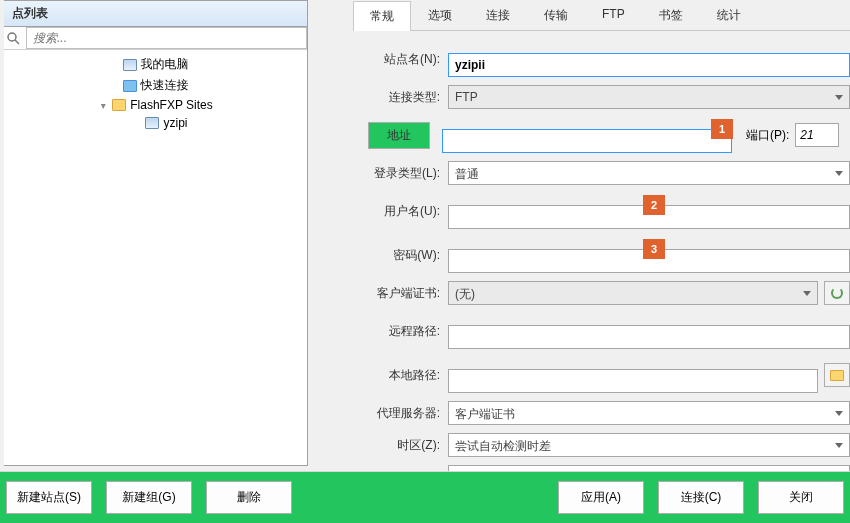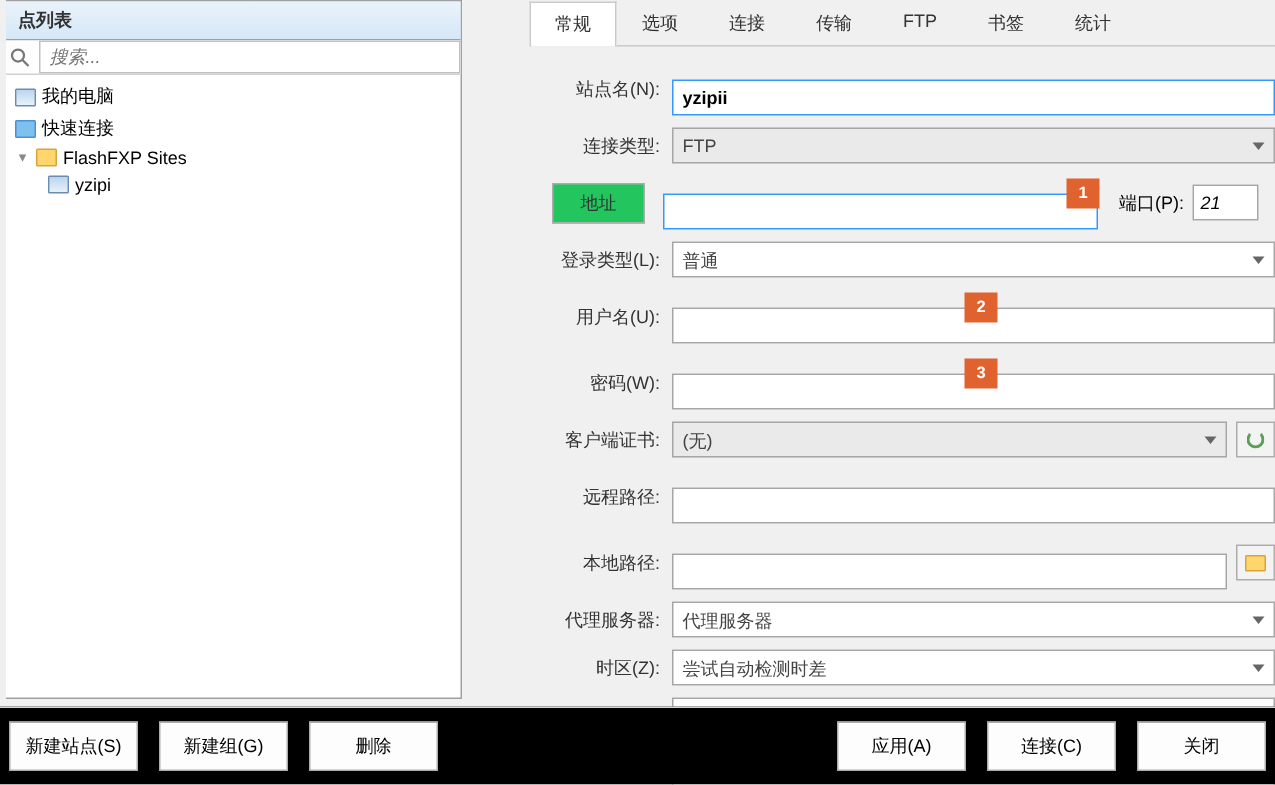--- a/index.html
+++ b/index.html
@@ -4,21 +4,21 @@
 <style>
 * { box-sizing: border-box; margin: 0; padding: 0; font-family: "Microsoft YaHei", "Segoe UI", sans-serif; font-size: 12px; }
 body { background: #f0f0f0; width: 850px; height: 523px; overflow: hidden; position: relative; }
 
 .left-panel { position: absolute; left: 4px; top: 0; width: 304px; height: 466px; background: #fff; border: 1px solid #a0a0a0; border-left: none; }
 .left-header { background: linear-gradient(#eaf3fb, #d6e7f7); border-bottom: 1px solid #a0a0a0; padding: 4px 8px; font-weight: bold; color: #333; }
 .search-row { display: flex; align-items: center; border-bottom: 1px solid #d0d0d0; padding: 0; gap: 4px; background: #fdfdfd; }
 .search-icon-btn { width: 18px; height: 18px; display: flex; align-items: center; justify-content: center; cursor: pointer; }
 .search-input { flex: 1; border: 1px solid #c0c0c0; padding: 3px 6px; font-style: italic; color: #888; background: #fff; }
 .tree { padding: 4px 6px; }
-.tree-item { display: flex; align-items: center; gap: 4px; padding: 2px 0; cursor: pointer; }
+.tree-item { display: flex; align-items: center; gap: 4px; padding: 2px 0; cursor: pointer; justify-content: center; }
 .tree-item.child { padding-left: 22px; }
 .folder-icon { width: 14px; height: 12px; background: #ffd66e; border: 1px solid #d9a43a; border-radius: 1px; display: inline-block; }
 .folder-icon.blue { background: #7ec0ee; border-color: #4a90d9; }
 .pc-icon { width: 14px; height: 12px; border: 1px solid #6a8caf; background: linear-gradient(#bcd5ee,#e7f1fb); border-radius: 1px; display: inline-block; }
 .tree-caret { width: 10px; color: #888; font-size: 10px; text-align: center; display:inline-block;}
 
 .right-panel { position: absolute; left: 353px; top: 0; right: 0; height: 466px; }
 .tabs { display: flex; border-bottom: 1px solid #c9c9c9; background: #f0f0f0; }
 .tab { padding: 6px 16px; cursor: pointer; color: #333; border: 1px solid transparent; border-bottom: none; }
 .tab.active { background: #fff; border-color: #c9c9c9; position: relative; top: 1px; }
@@ -33,21 +33,21 @@
 .combo.white { background: #fff; }
 .combo::after { content: ""; position: absolute; right: 6px; top: 9px; border-left: 4px solid transparent; border-right: 4px solid transparent; border-top: 5px solid #666; }
 .port-label { padding: 0 6px 0 14px; }
 .port-input { width: 44px; border: 1px solid #a6a6a6; padding: 4px 4px; height: 24px; background: #fff; font-style: italic; }
 .marker { position: absolute; width: 22px; height: 20px; background: #e0622f; color: #fff; font-weight: bold; display: flex; align-items: center; justify-content: center; font-size: 11px; pointer-events:none; }
 .icon-btn { width: 26px; height: 24px; border: 1px solid #adadad; background: #f3f3f3; margin-left: 6px; display:flex; align-items:center; justify-content:center; cursor:pointer; }
 .folder-glyph { width: 14px; height: 11px; background: #ffd66e; border: 1px solid #d9a43a; border-radius:1px; }
 .refresh-glyph { width:12px; height:12px; border:2px solid #5a9e5a; border-radius:50%; border-top-color:transparent; }
 .textarea { flex: 1; border: 1px solid #a6a6a6; background: #fff; height: 64px; padding: 4px; resize: none; }
 
-.bottom-bar { position: absolute; left: 0; right: 0; bottom: 0; height: 52px; background: #000000; border-top: 1px solid #d6d6d6; display: flex; align-items: center; padding: 0 6px; }
+.bottom-bar { position: absolute; left: 0; right: 0; bottom: 0; height: 52px; background: #22c55e; border-top: 1px solid #d6d6d6; display: flex; align-items: center; padding: 0 6px; }
 .bottom-bar .btn { border: 1px solid #adadad; background: #fdfdfd; padding: 7px 0; width: 86px; text-align: center; margin-right: 14px; cursor: pointer; }
 .bottom-bar .spacer { flex: 1; }
 </style>
 </head>
 <body>
 
 <div class="left-panel">
   <div class="left-header">点列表</div>
   <div class="search-row">
     <div class="search-icon-btn">
@@ -143,21 +143,21 @@
     <div class="form-row">
       <div class="form-label">本地路径:</div>
       <input class="text-input" value="" style="">
       <div class="icon-btn">
           <div class="folder-glyph"></div>
         </div>
     </div>
 
     <div class="form-row">
       <div class="form-label">代理服务器:</div>
-      <div class="combo white">代理服务器</div>
+      <div class="combo white">客户端证书</div>
     </div>
 
     <div class="form-row">
       <div class="form-label">时区(Z):</div>
       <div class="combo white">尝试自动检测时差</div>
     </div>
 
     <div class="form-row" style="align-items:center;">
       <div class="form-label">注释(T):</div>
       <textarea class="textarea" style=""></textarea>

